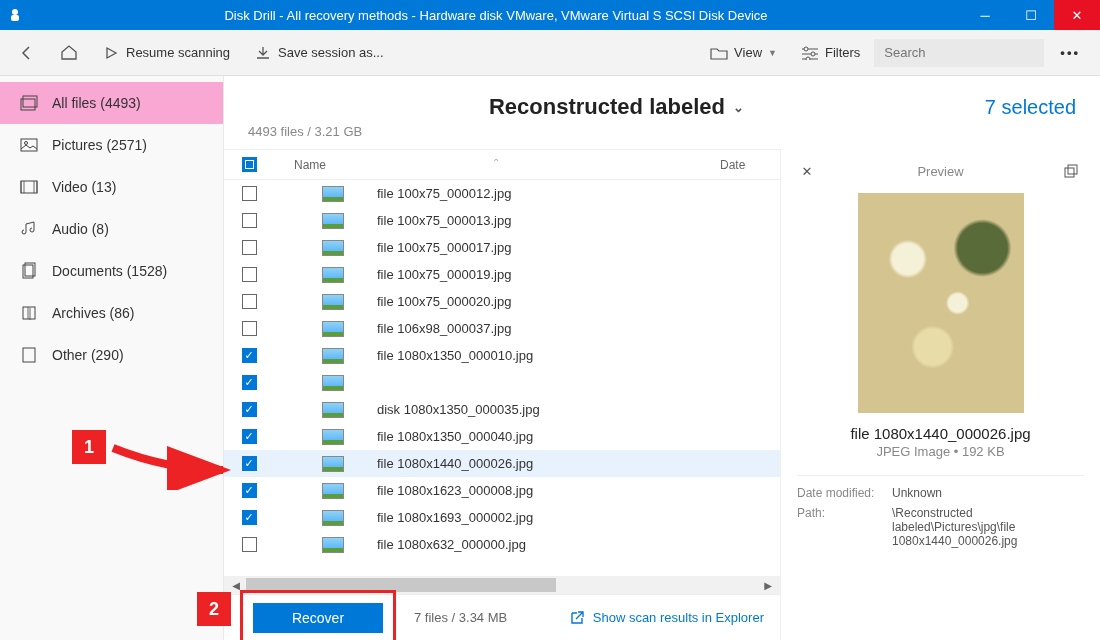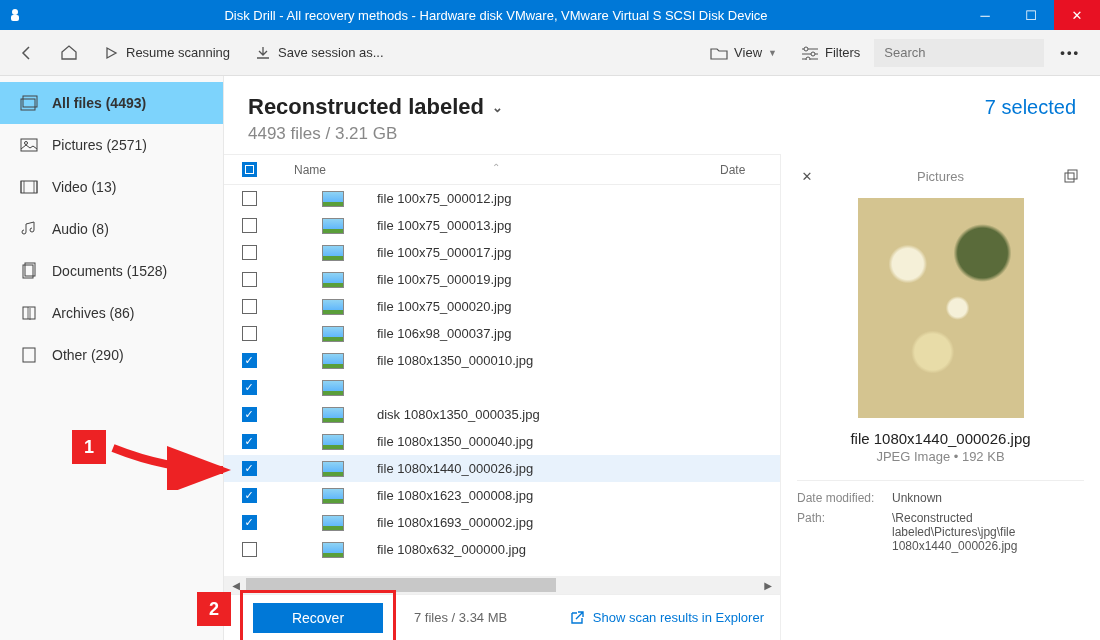--- a/index.html
+++ b/index.html
@@ -20,29 +20,29 @@
 .toolbar .sep { flex: 1; }
 .searchbox { width: 170px; height: 28px; background: #e9e9e9; border: none; padding: 0 10px; font-size: 13px; color: #888; }
 .more-dots { letter-spacing: 2px; font-weight: bold; padding: 0 12px; }
 
 
 .main { display: flex; height: calc(100% - 30px - 46px); }
 
 
 .sidebar { width: 224px; background: #f9f9f9; border-right: 1px solid #e8e8e8; padding-top: 6px; }
 .sideitem { display: flex; align-items: center; gap: 14px; padding: 12px 20px; font-size: 14px; color: #333; cursor: pointer; }
-.sideitem.active { background: #7dd3fc; font-weight: 700; }
+.sideitem.active { background: #f9a8d4; font-weight: 400; }
 .sideicon { width: 18px; height: 18px; display: flex; align-items: center; justify-content: center; }
 
 
 .content { flex: 1; display: flex; flex-direction: column; position: relative; }
 .header { padding: 18px 24px 10px 24px; display: flex; align-items: baseline; }
 .header-left { flex: 1; }
-.header-title { font-size: 22px; font-weight: 600; color: #222; display: flex; align-items: center; gap: 8px; }
-.header-sub { font-size: 17px; color: #888; margin-top: 4px; }
+.header-title { font-size: 22px; font-weight: 600; color: #222; display: flex; align-items: center; gap: 8px; justify-content: center; }
+.header-sub { font-size: 13px; color: #888; margin-top: 4px; }
 .selected-count { font-size: 20px; color: #0078d7; }
 
 .body { flex: 1; display: flex; overflow: hidden; }
 
 
 .filelist { flex: 1; display: flex; flex-direction: column; border-top: 1px solid #eee; }
 .colhead { display: flex; align-items: center; height: 30px; border-bottom: 1px solid #eee; font-size: 12px; color: #666; padding-left: 10px; }
 .colhead .chkcell { width: 30px; display:flex; align-items:center; justify-content:center; }
 .colhead .namecol { flex: 1; padding-left: 30px; position:relative; }
 .colhead .sortarr { position:absolute; left: 50%; top:-1px; font-size:10px; color:#aaa;}
@@ -387,21 +387,21 @@
                 </svg>
               </span>
             <span>Show scan results in Explorer</span>
           </div>
         </div>
       </div>
 
       <div class="preview">
         <div class="preview-head">
           <span class="pclose">✕</span>
-          <span class="phtitle">Pictures</span>
+          <span class="phtitle">Preview</span>
           <span class="ppop">
               <svg width="14" height="14" viewBox="0 0 14 14">
                 <rect x="1" y="4" width="9" height="9" stroke="#555" fill="none"></rect>
                 <rect x="4" y="1" width="9" height="9" stroke="#555" fill="none"></rect>
               </svg>
             </span>
         </div>
         <div class="preview-img"></div>
         <div class="preview-fname">file 1080x1440_000026.jpg</div>
         <div class="preview-meta">JPEG Image • 192 KB</div>

